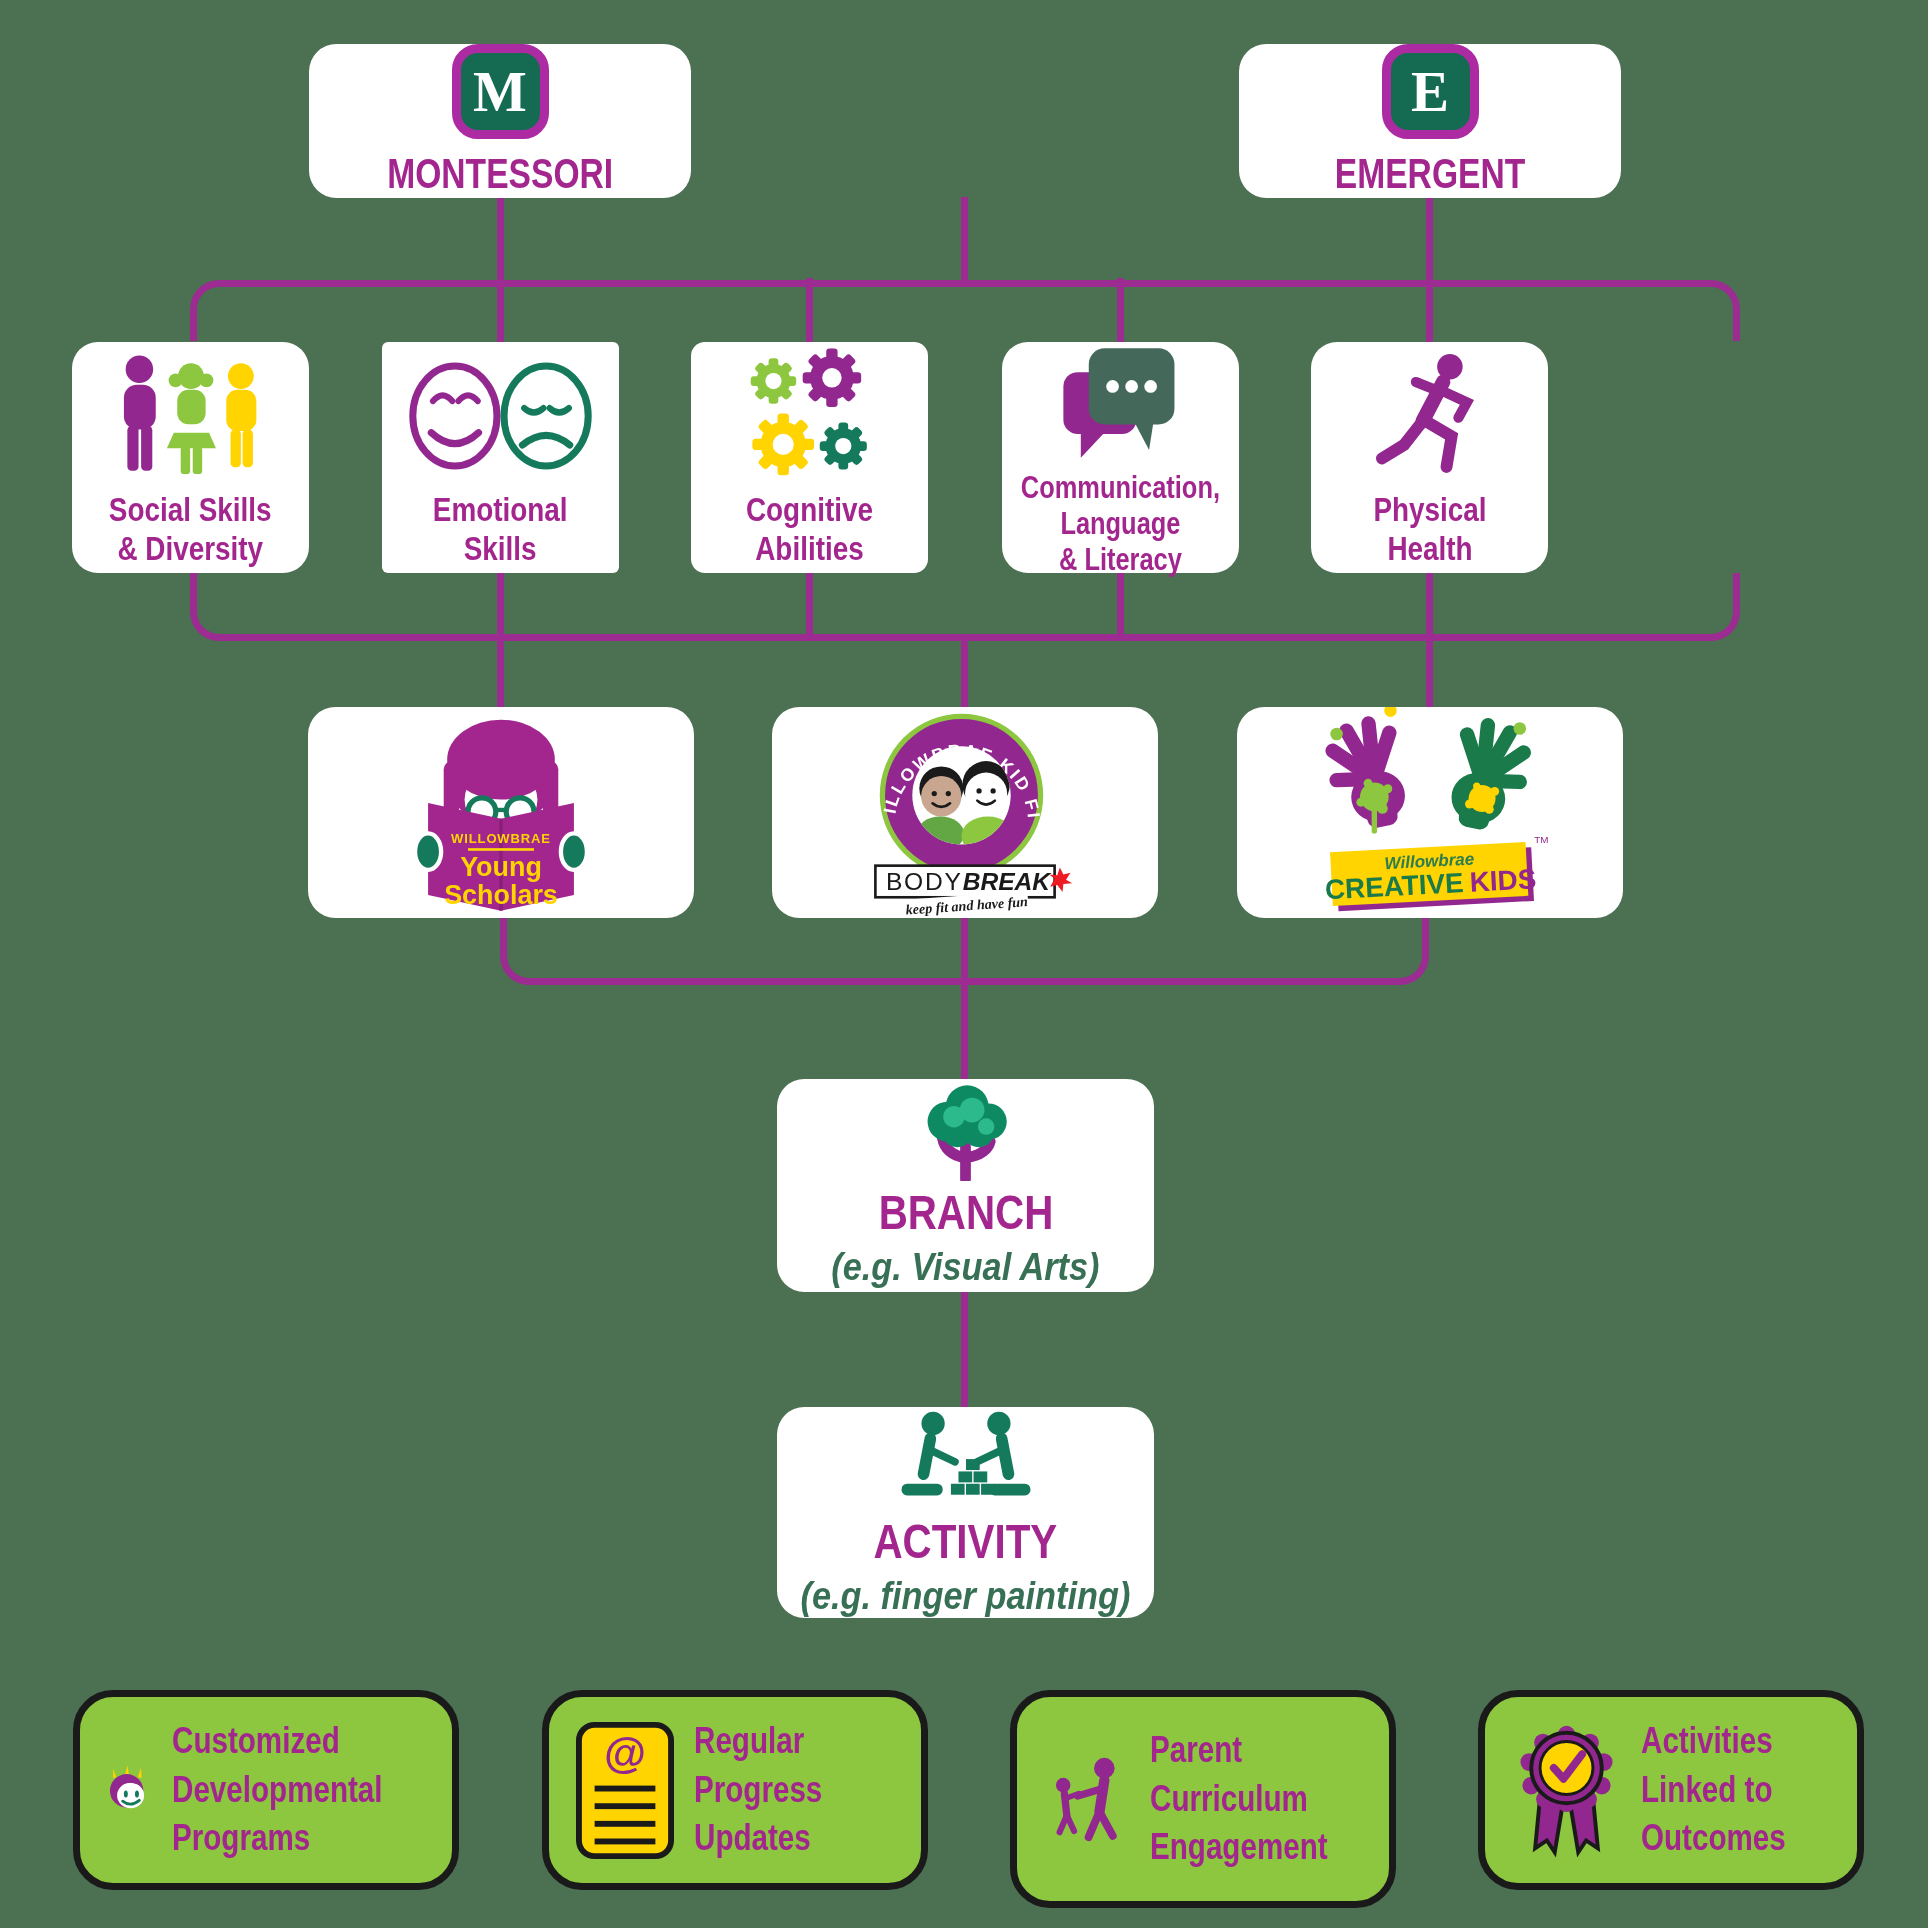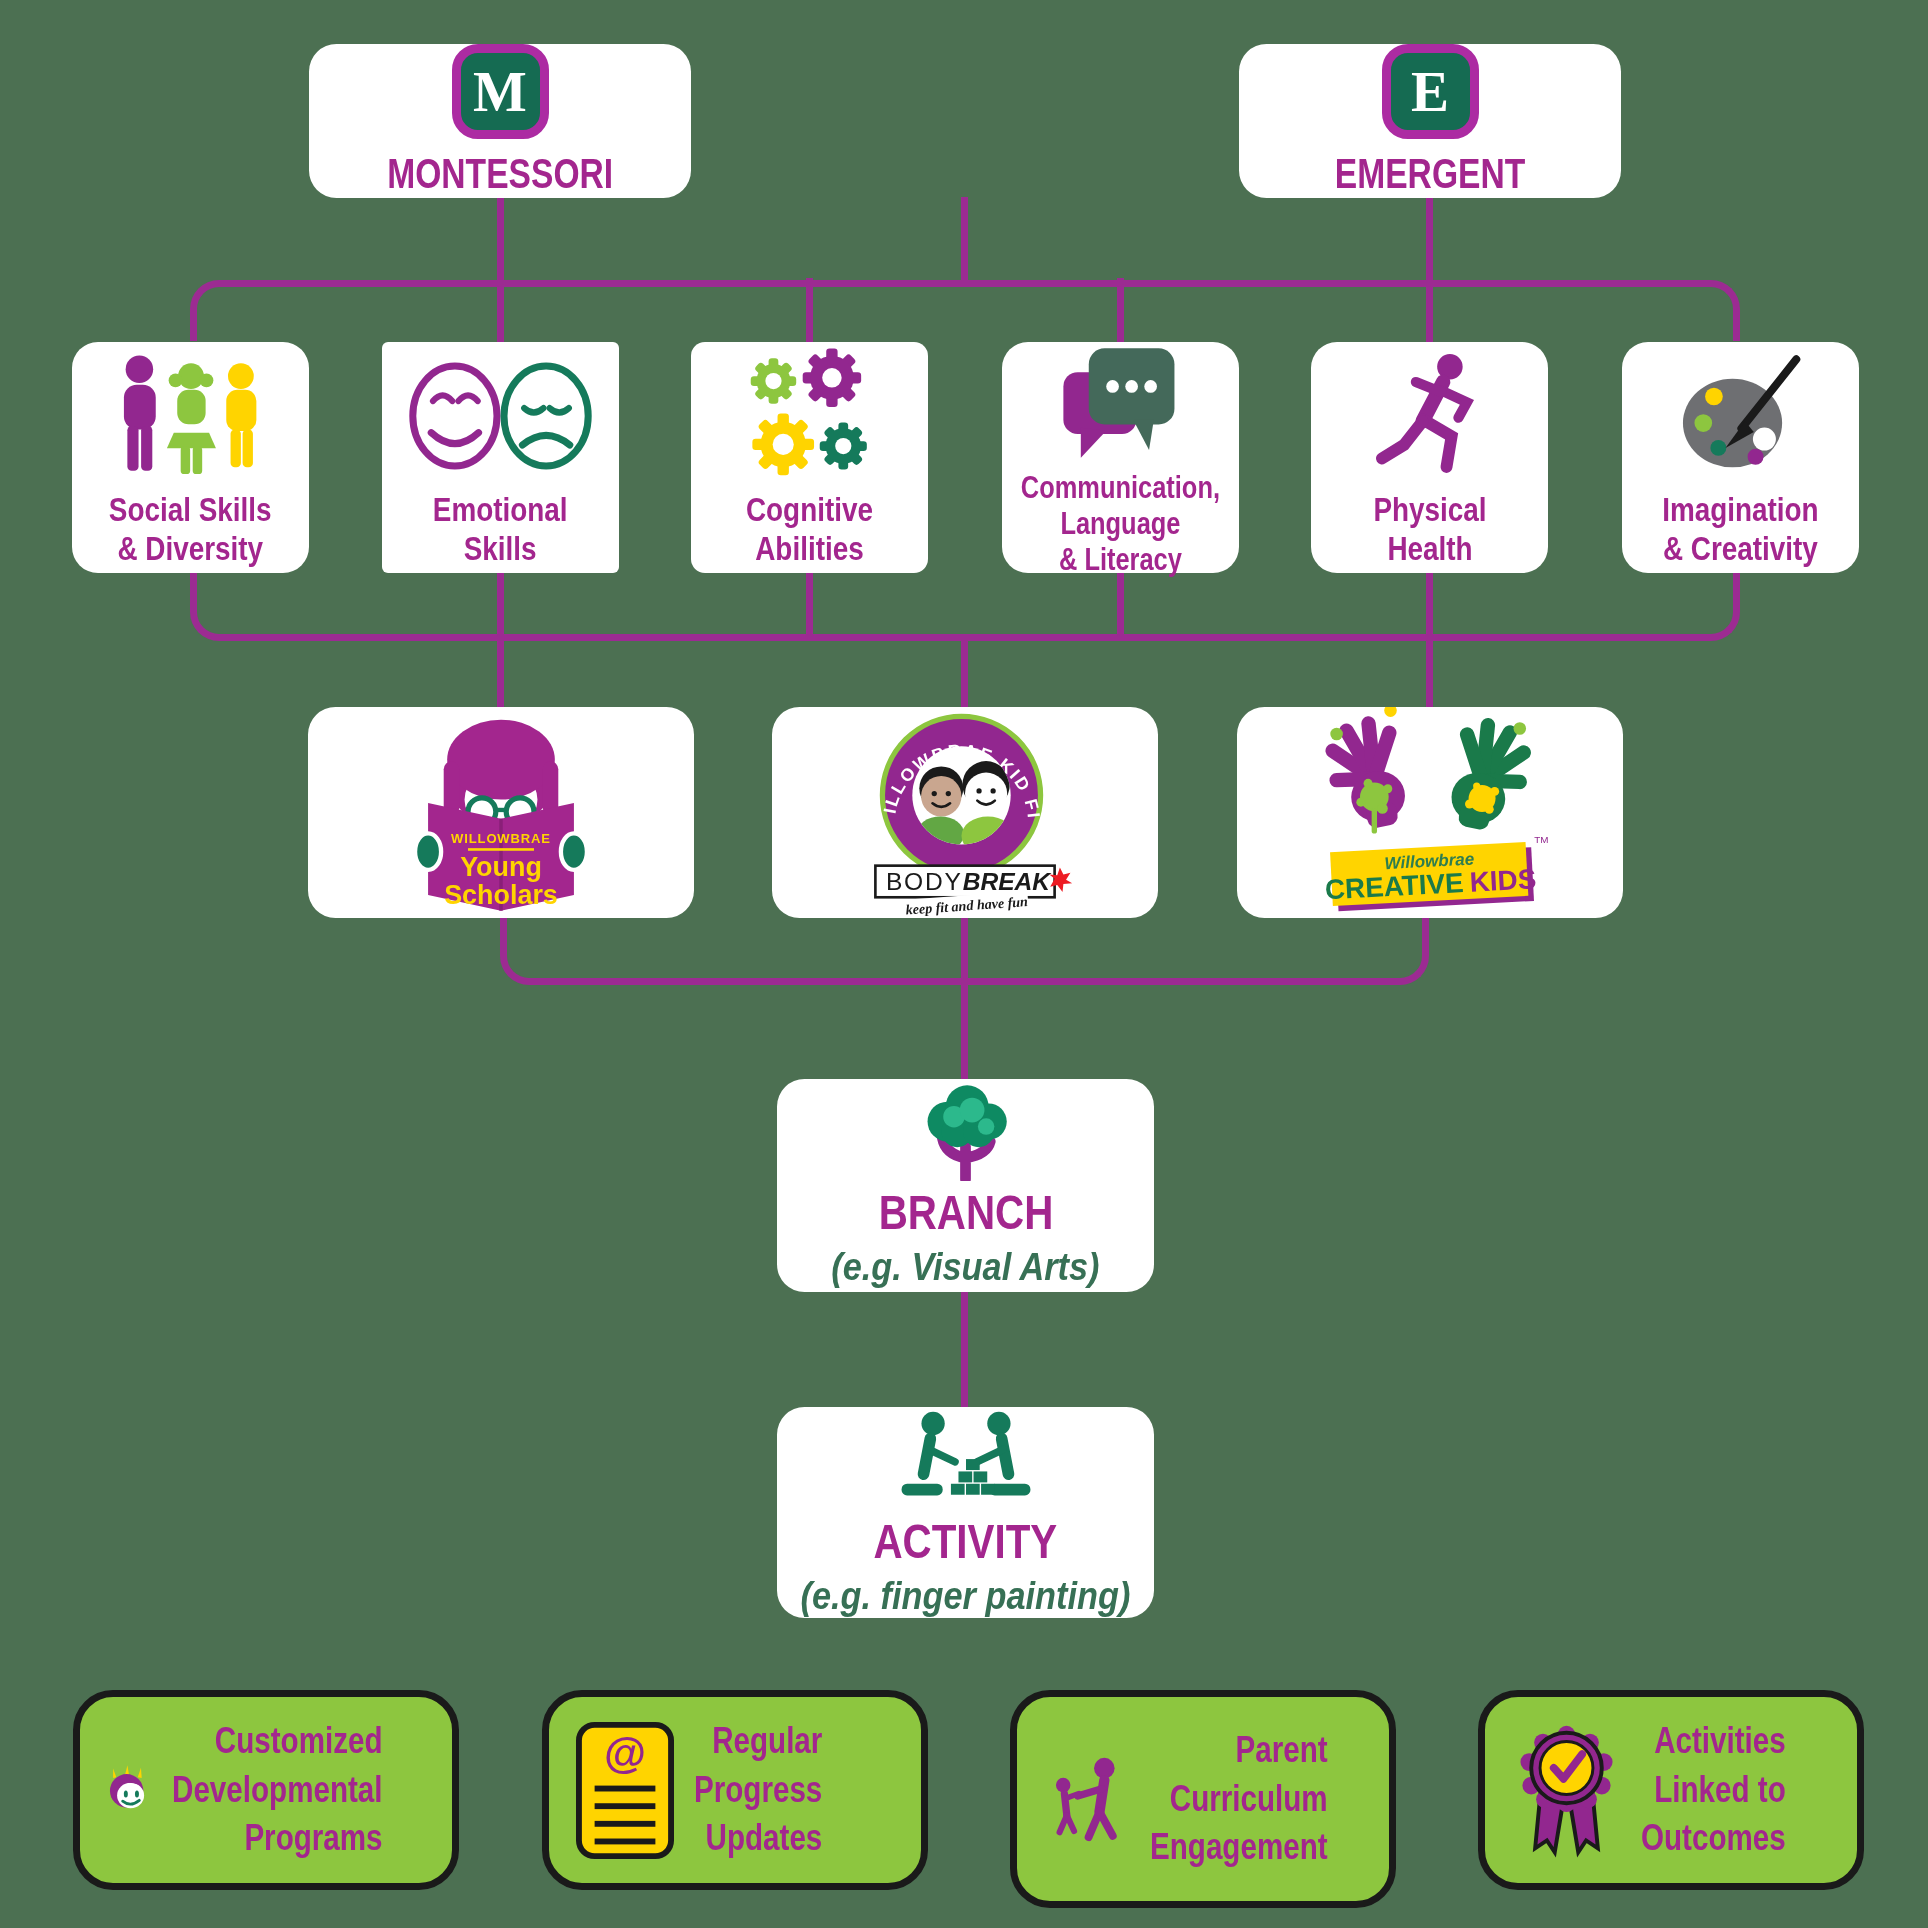--- a/index.html
+++ b/index.html
@@ -26,21 +26,21 @@
              line-height:1.16;transform:scaleX(0.82);transform-origin:center;white-space:nowrap;}
   .dom-label span{display:block;}
   
   .node-title{font-size:48px;font-weight:bold;color:#A3268E;transform:scaleX(0.84);
               transform-origin:center;margin-top:3.7px;white-space:nowrap;}
   .node-example{font-size:39px;font-weight:bold;font-style:italic;color:#377055;
                 transform:scaleX(0.88);transform-origin:center;margin-top:5.5px;white-space:nowrap;}
   
   .gbox{position:absolute;background:#8DC63F;border:7.3px solid #1a1a1a;border-radius:40px;
         box-sizing:border-box;display:flex;flex-direction:row;align-items:center;
-        padding:0 16.5px 0 22px;gap:14.7px;text-align:right;}
+        padding:0 16.5px 0 22px;gap:14.7px;}
   .gbox .btext{font-size:37px;font-weight:bold;color:#A3268E;line-height:1.32;
                transform:scaleX(0.8);transform-origin:left center;white-space:nowrap;}
   .gbox .btext span{display:block;}
   svg{display:block;}
 </style>
 </head>
 <body>
 
 <div class="canvas">
 
@@ -205,38 +205,20 @@
           <path d="M62,86 L40,114 L14,130" stroke-width="14"></path>
         </g>
       </svg>
     </div>
     <div class="dom-label">
       <span>Physical</span>
       <span>Health</span>
     </div>
   </div>
 
-  <div class="wbox" style="left:1622px;top:342px;width:237px;height:231px;border-radius:26px;">
-    <div class="dom-icon">
-      <svg viewBox="0 0 150 140" width="133" height="124">
-        <ellipse cx="66" cy="78" rx="56" ry="50" fill="#6E6F72"></ellipse>
-        <circle cx="102" cy="96" r="13" fill="#fff"></circle>
-        <circle cx="45" cy="48" r="10" fill="#FFD400"></circle>
-        <circle cx="33" cy="78" r="10" fill="#8DC63F"></circle>
-        <circle cx="50" cy="106" r="9" fill="#157A5B"></circle>
-        <circle cx="92" cy="116" r="9" fill="#92278F"></circle>
-        <path d="M138,6 L76,84" stroke="#1a1a1a" stroke-width="9" stroke-linecap="round"></path>
-        <polygon points="80,76 90,88 58,106" fill="#1a1a1a"></polygon>
-      </svg>
-    </div>
-    <div class="dom-label">
-      <span>Imagination</span>
-      <span>&amp; Creativity</span>
-    </div>
-  </div>
 
   <div class="wbox" style="left:308px;top:707px;width:386px;height:211px;">
     <svg viewBox="0 0 260 235" width="226" height="204">
       <ellipse cx="130" cy="74" rx="62" ry="60" fill="#A3268E"></ellipse>
       <ellipse cx="130" cy="102" rx="42" ry="36" fill="#fff"></ellipse>
       <ellipse cx="130" cy="56" rx="62" ry="46" fill="#A3268E"></ellipse>
       <rect x="64" y="58" width="18" height="62" rx="9" fill="#A3268E"></rect>
       <rect x="178" y="58" width="18" height="62" rx="9" fill="#A3268E"></rect>
       <circle cx="108" cy="116" r="16" fill="#fff" stroke="#157A5B" stroke-width="6"></circle>
       <circle cx="152" cy="116" r="16" fill="#fff" stroke="#157A5B" stroke-width="6"></circle>

